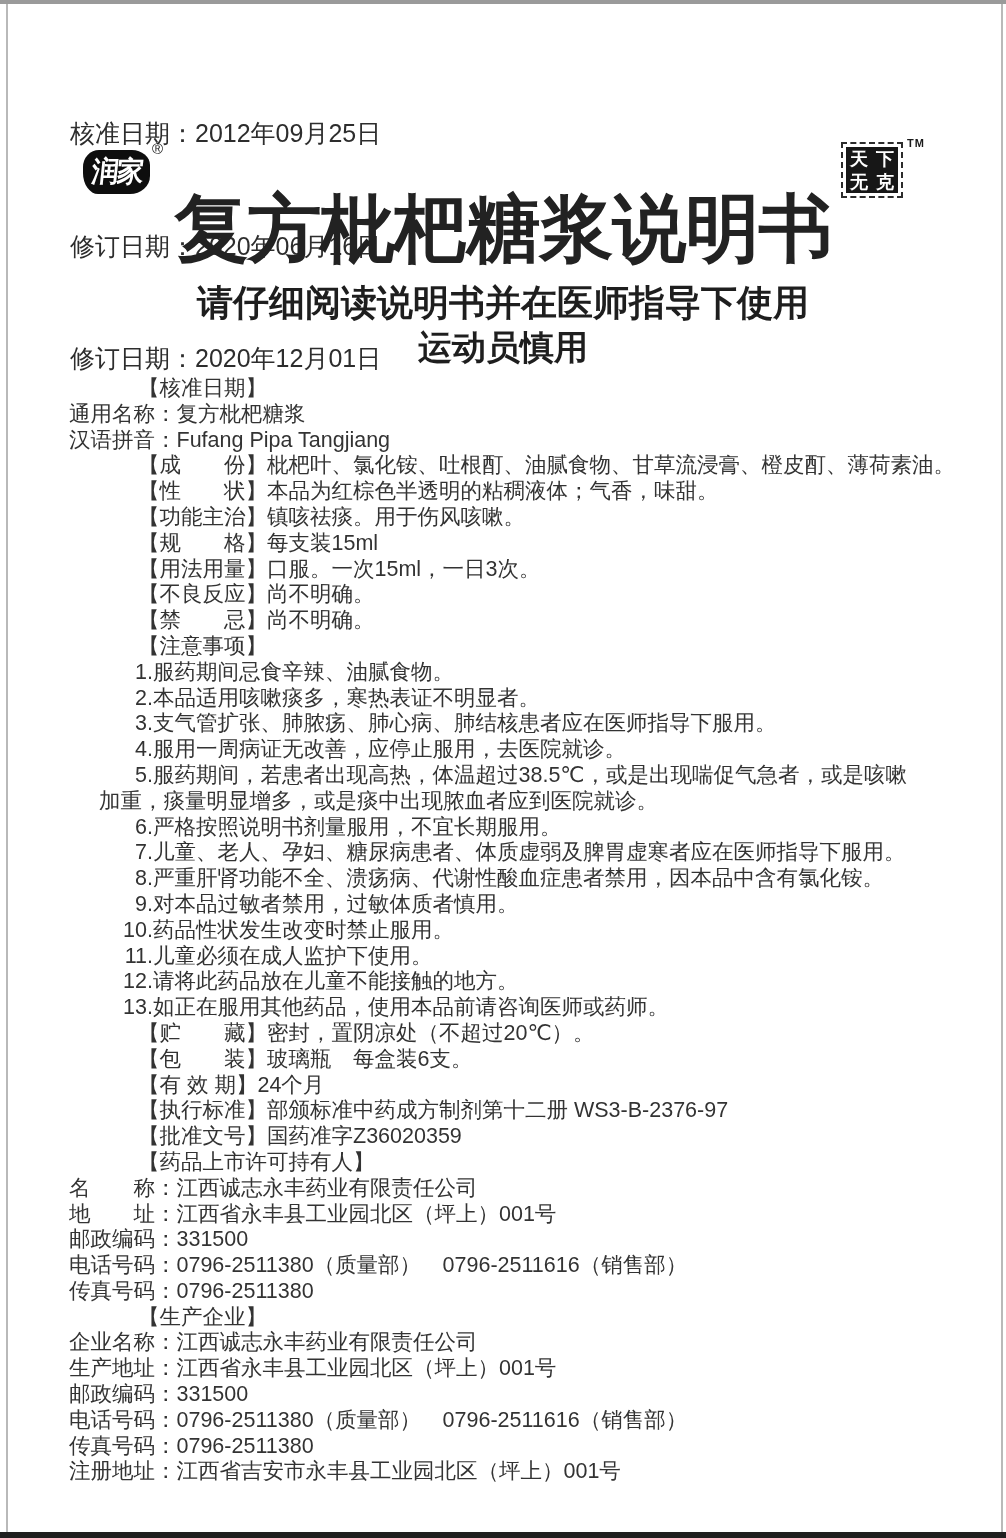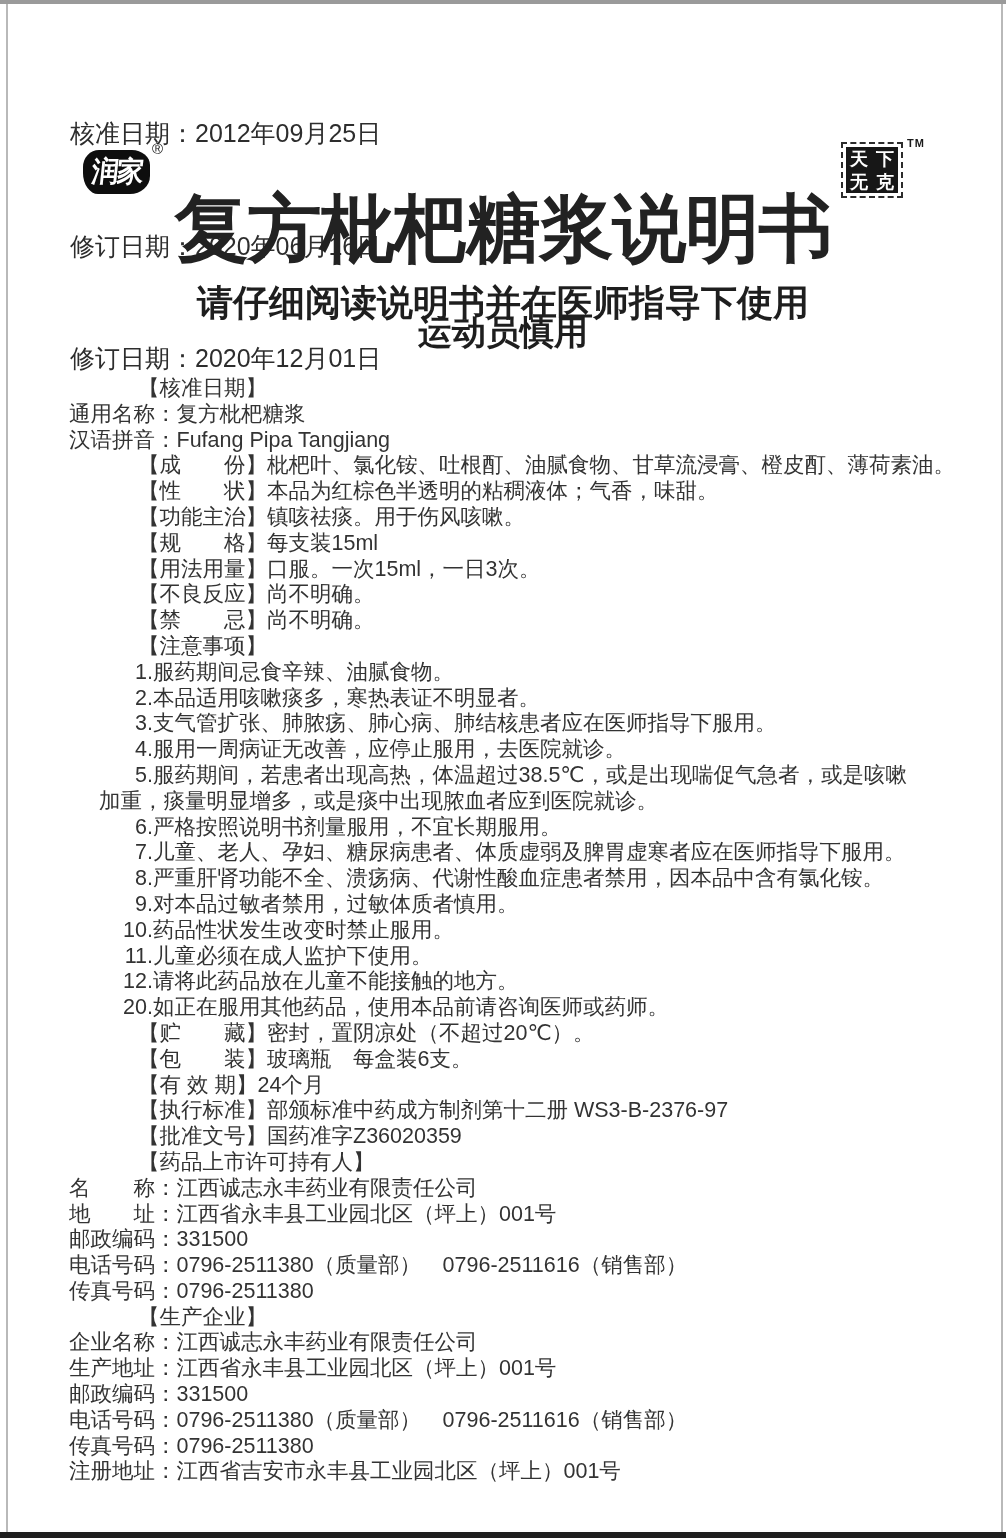--- a/index.html
+++ b/index.html
@@ -50,21 +50,21 @@
   .doc-title{
     position:absolute;top:186px;left:0;width:100%;margin:0;
     text-align:center;font-size:74px;line-height:1.15;font-weight:bold;
     color:#222222;letter-spacing:-1px;white-space:pre;
   }
   .doc-subtitle{
     position:absolute;top:279px;left:0;width:100%;margin:0;
     text-align:center;font-size:36px;font-weight:bold;color:#1e1e1e;white-space:pre;
   }
   .doc-warning{
-    position:absolute;top:310px;left:0;width:100%;margin:0;
+    position:absolute;top:325px;left:0;width:100%;margin:0;
     text-align:center;font-size:34px;font-weight:bold;color:#1e1e1e;white-space:pre;
   }
 
   
   #doc-body{position:absolute;top:376px;left:0;width:100%;}
   .line{font-size:21.5px;line-height:25.8px;color:#333333;white-space:pre;}
   .line.label{padding-left:138px;}
   .line.sub{padding-left:69px;}
   .line.item{padding-left:115px;}
   .line.item .num{display:inline-block;width:38px;text-align:right;}
@@ -123,21 +123,21 @@
       <div class="line item"><span class="num">4.</span><span>服用一周病证无改善，应停止服用，去医院就诊。</span></div>
       <div class="line item"><span class="num">5.</span><span>服药期间，若患者出现高热，体温超过38.5℃，或是出现喘促气急者，或是咳嗽</span></div>
       <div class="line cont"><span>加重，痰量明显增多，或是痰中出现脓血者应到医院就诊。</span></div>
       <div class="line item"><span class="num">6.</span><span>严格按照说明书剂量服用，不宜长期服用。</span></div>
       <div class="line item"><span class="num">7.</span><span>儿童、老人、孕妇、糖尿病患者、体质虚弱及脾胃虚寒者应在医师指导下服用。</span></div>
       <div class="line item"><span class="num">8.</span><span>严重肝肾功能不全、溃疡病、代谢性酸血症患者禁用，因本品中含有氯化铵。</span></div>
       <div class="line item"><span class="num">9.</span><span>对本品过敏者禁用，过敏体质者慎用。</span></div>
       <div class="line item"><span class="num">10.</span><span>药品性状发生改变时禁止服用。</span></div>
       <div class="line item"><span class="num">11.</span><span>儿童必须在成人监护下使用。</span></div>
       <div class="line item"><span class="num">12.</span><span>请将此药品放在儿童不能接触的地方。</span></div>
-      <div class="line item"><span class="num">20.</span><span>如正在服用其他药品，使用本品前请咨询医师或药师。</span></div>
+      <div class="line item"><span class="num">13.</span><span>如正在服用其他药品，使用本品前请咨询医师或药师。</span></div>
       <div class="line label"><span>【贮　　藏】密封，置阴凉处（不超过20℃）。</span></div>
       <div class="line label"><span>【包　　装】玻璃瓶　每盒装6支。</span></div>
       <div class="line label"><span>【有 效 期】24个月</span></div>
       <div class="line label"><span>【执行标准】部颁标准中药成方制剂第十二册 WS3-B-2376-97</span></div>
       <div class="line label"><span>【批准文号】国药准字Z36020359</span></div>
       <div class="line label"><span>【药品上市许可持有人】</span></div>
       <div class="line sub"><span>名　　称：江西诚志永丰药业有限责任公司</span></div>
       <div class="line sub"><span>地　　址：江西省永丰县工业园北区（坪上）001号</span></div>
       <div class="line sub"><span>邮政编码：331500</span></div>
       <div class="line sub"><span>电话号码：0796-2511380（质量部）　0796-2511616（销售部）</span></div>

